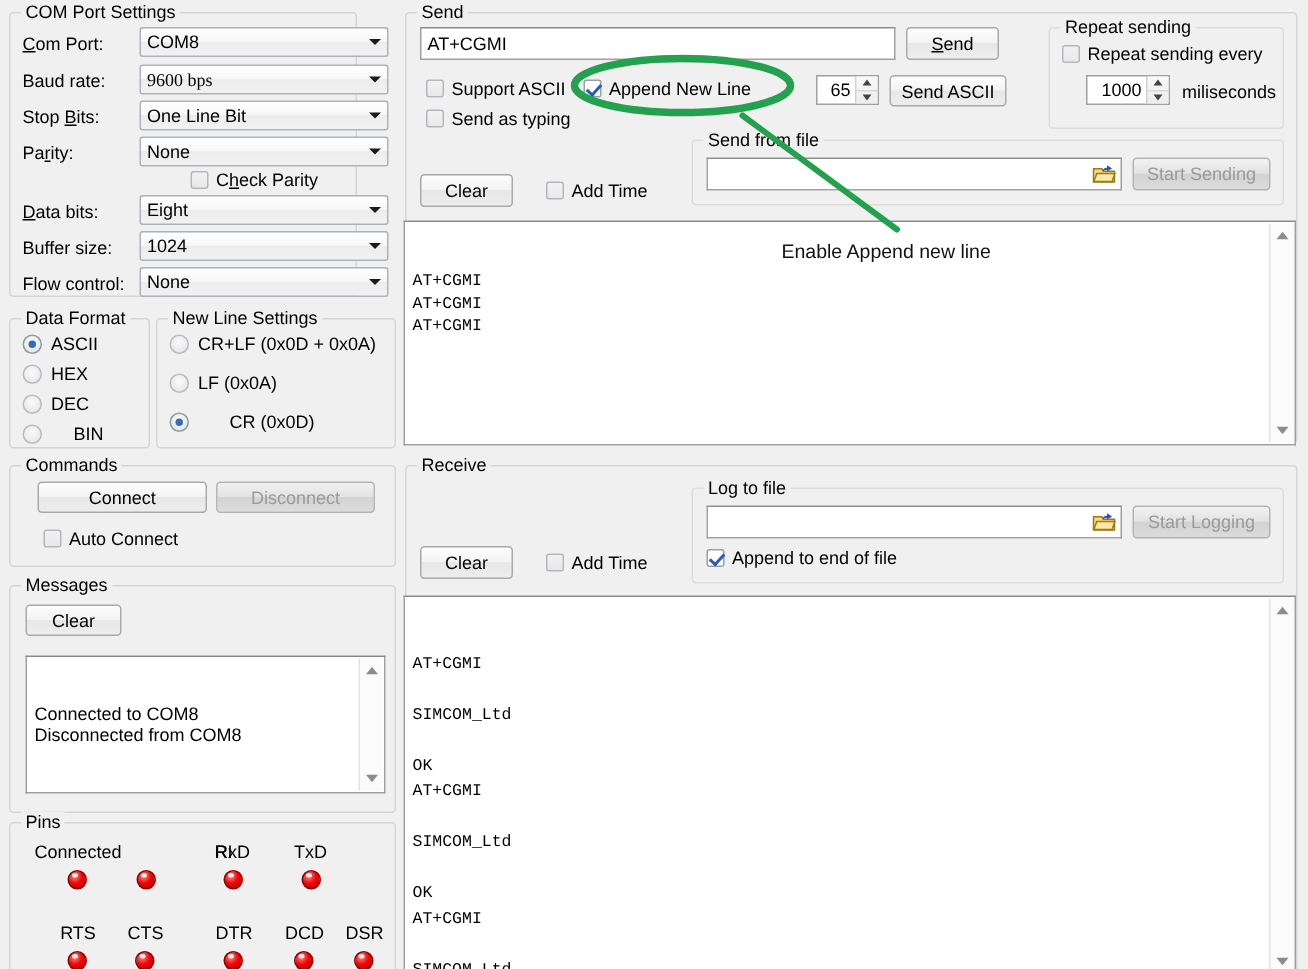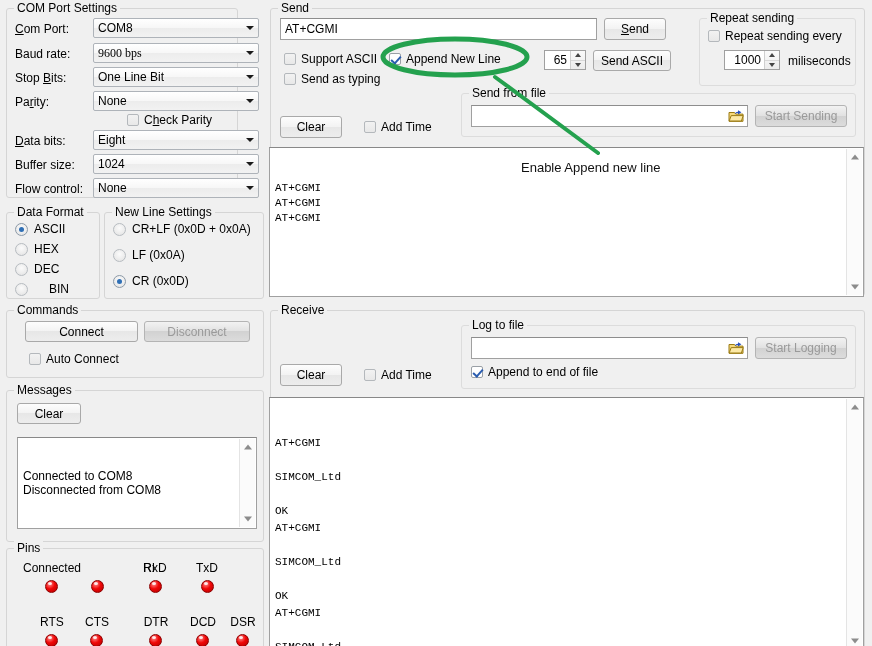--- a/index.html
+++ b/index.html
@@ -262,21 +262,21 @@
     <span class="gb-title">New Line Settings</span>
 
     <div class="rb" style="left:8px; top:9px;">
       <span class="dot"></span>
       <span class="rtext">CR+LF (0x0D + 0x0A)</span>
     </div>
     <div class="rb" style="left:8px; top:35px;">
       <span class="dot"></span>
       <span class="rtext">LF (0x0A)</span>
     </div>
-    <div class="rb sel" style="left:8px; top:61px;">
+    <div class="rb sel" style="left:8px; top:61px;gap:21px;">
       <span class="dot"></span>
       <span class="rtext">CR (0x0D)</span>
     </div>
   </div>
 
   <div class="gb" style="left:6px; top:310px; width:258px; height:68px;">
     <span class="gb-title">Commands</span>
 
     <div class="btn" style="left:18px; top:10px; width:113px; height:21px;">
       <span>Connect</span>

